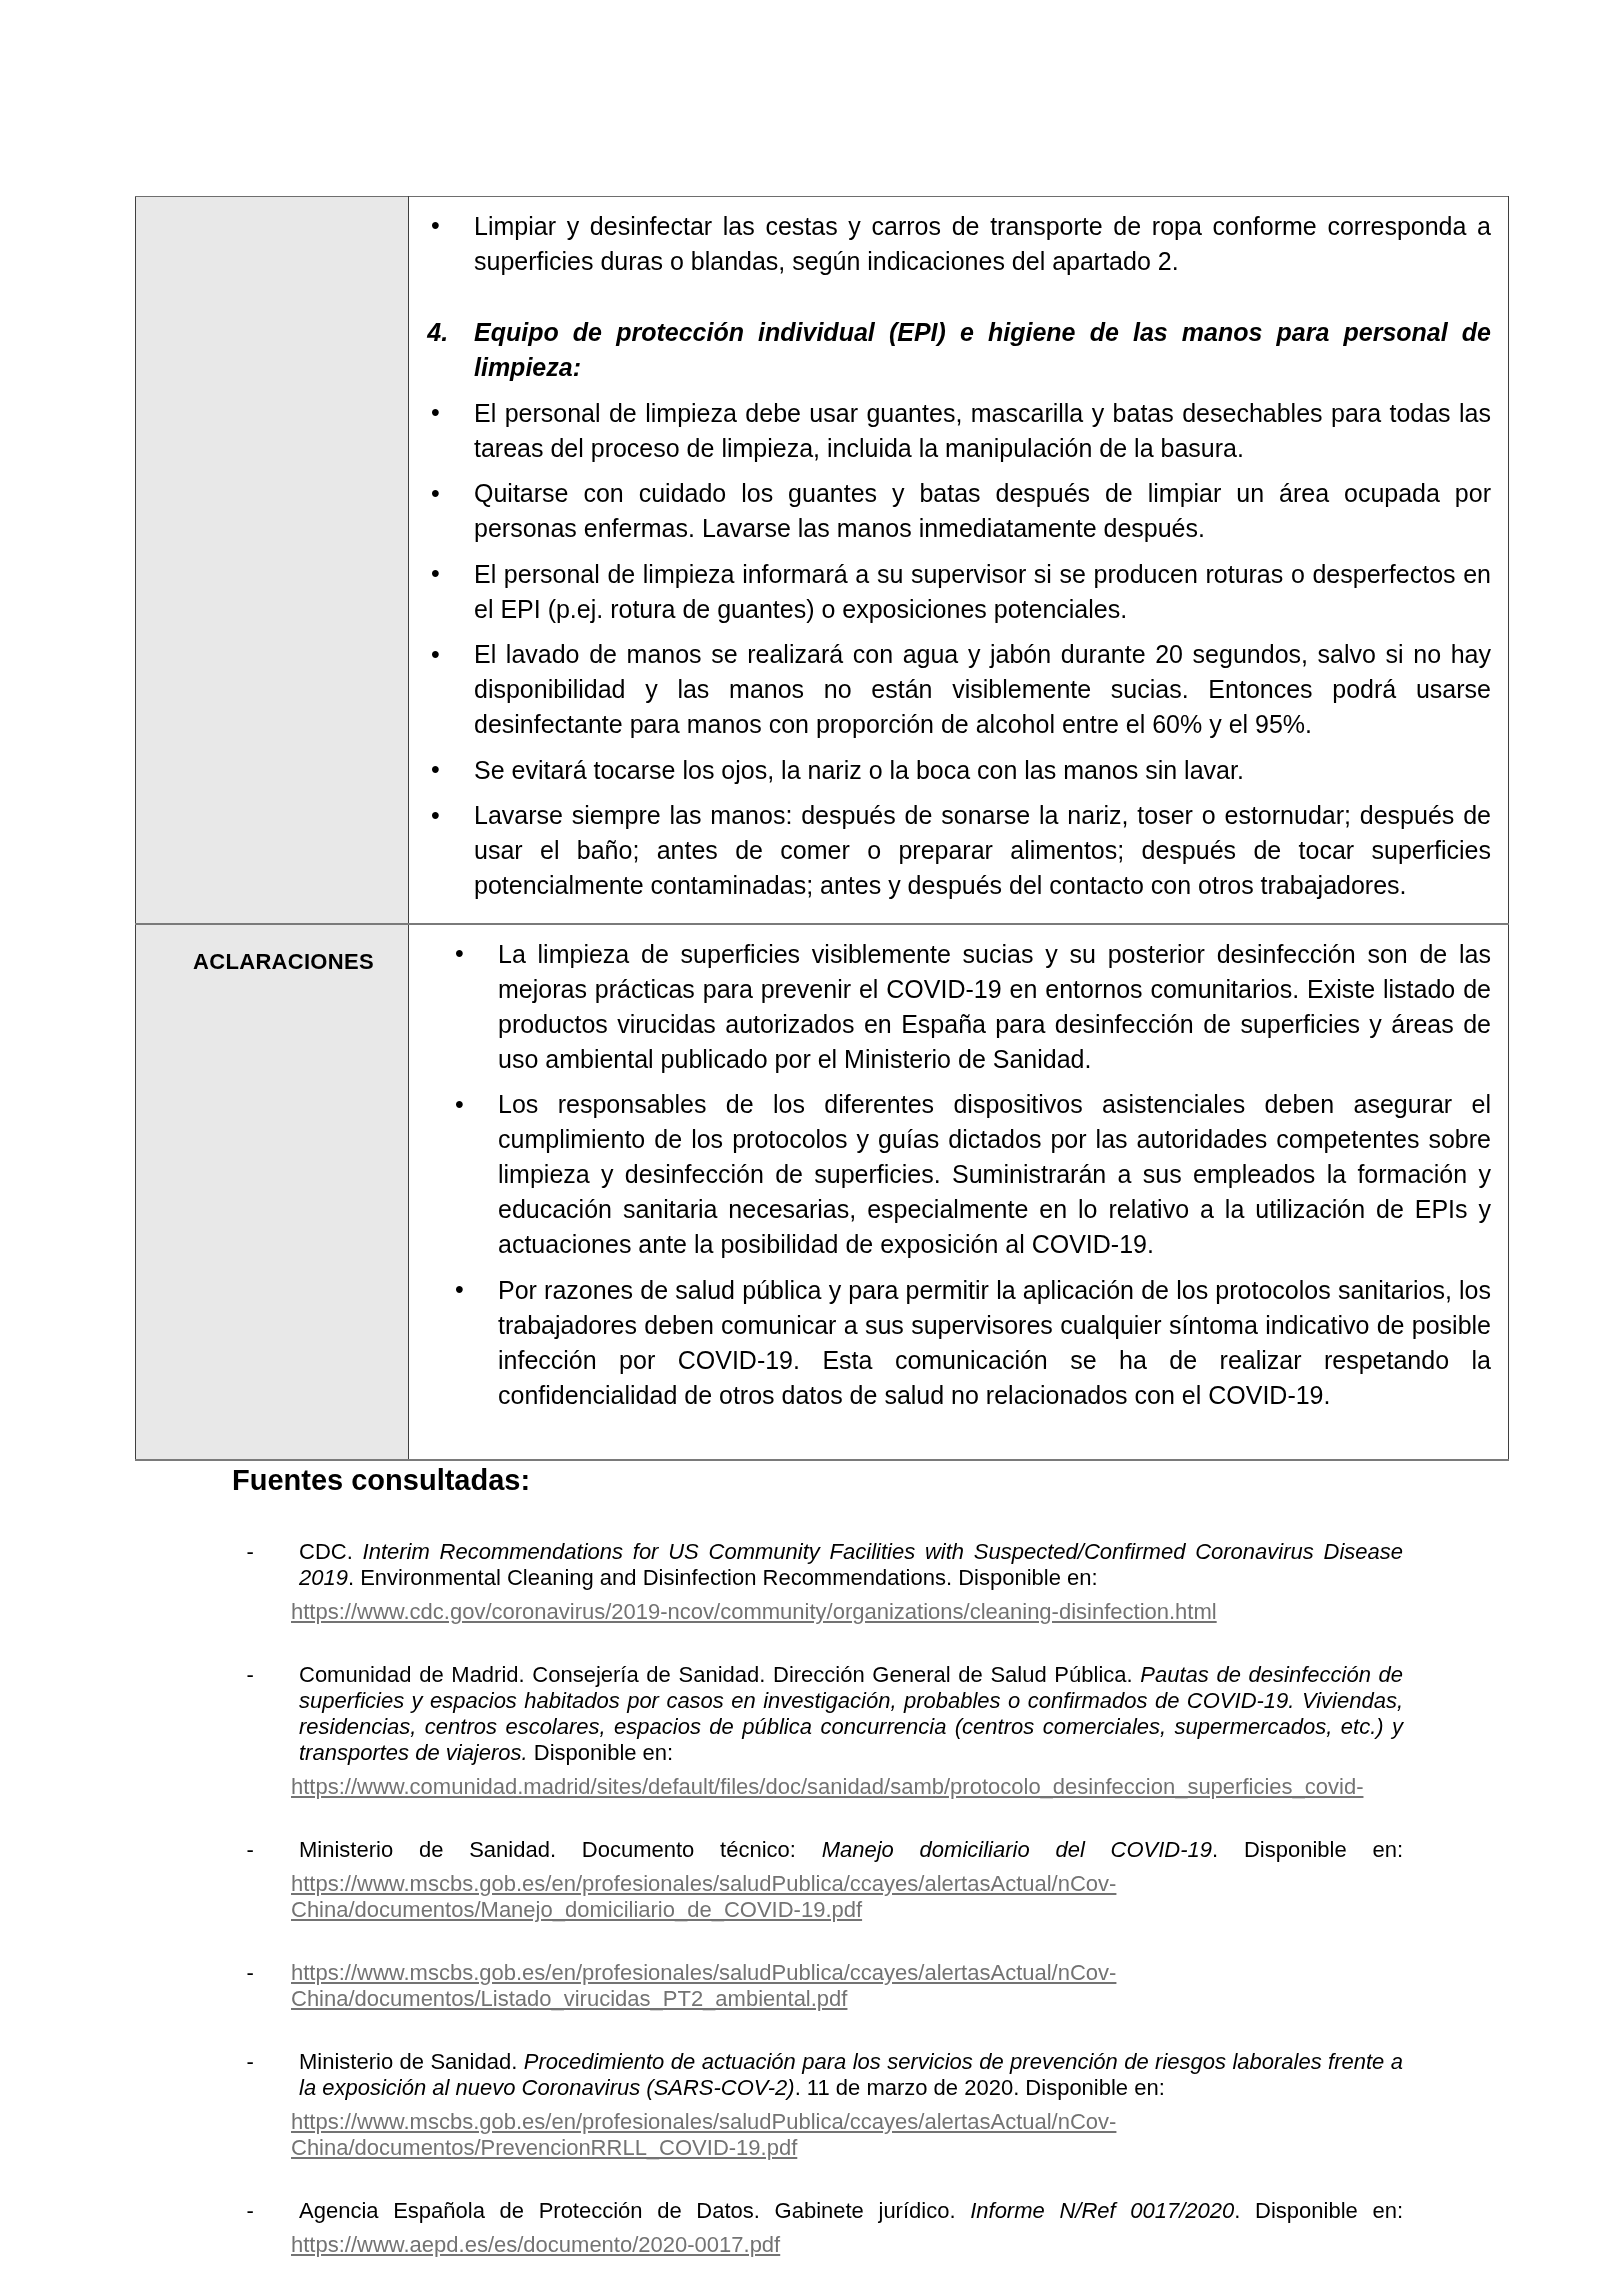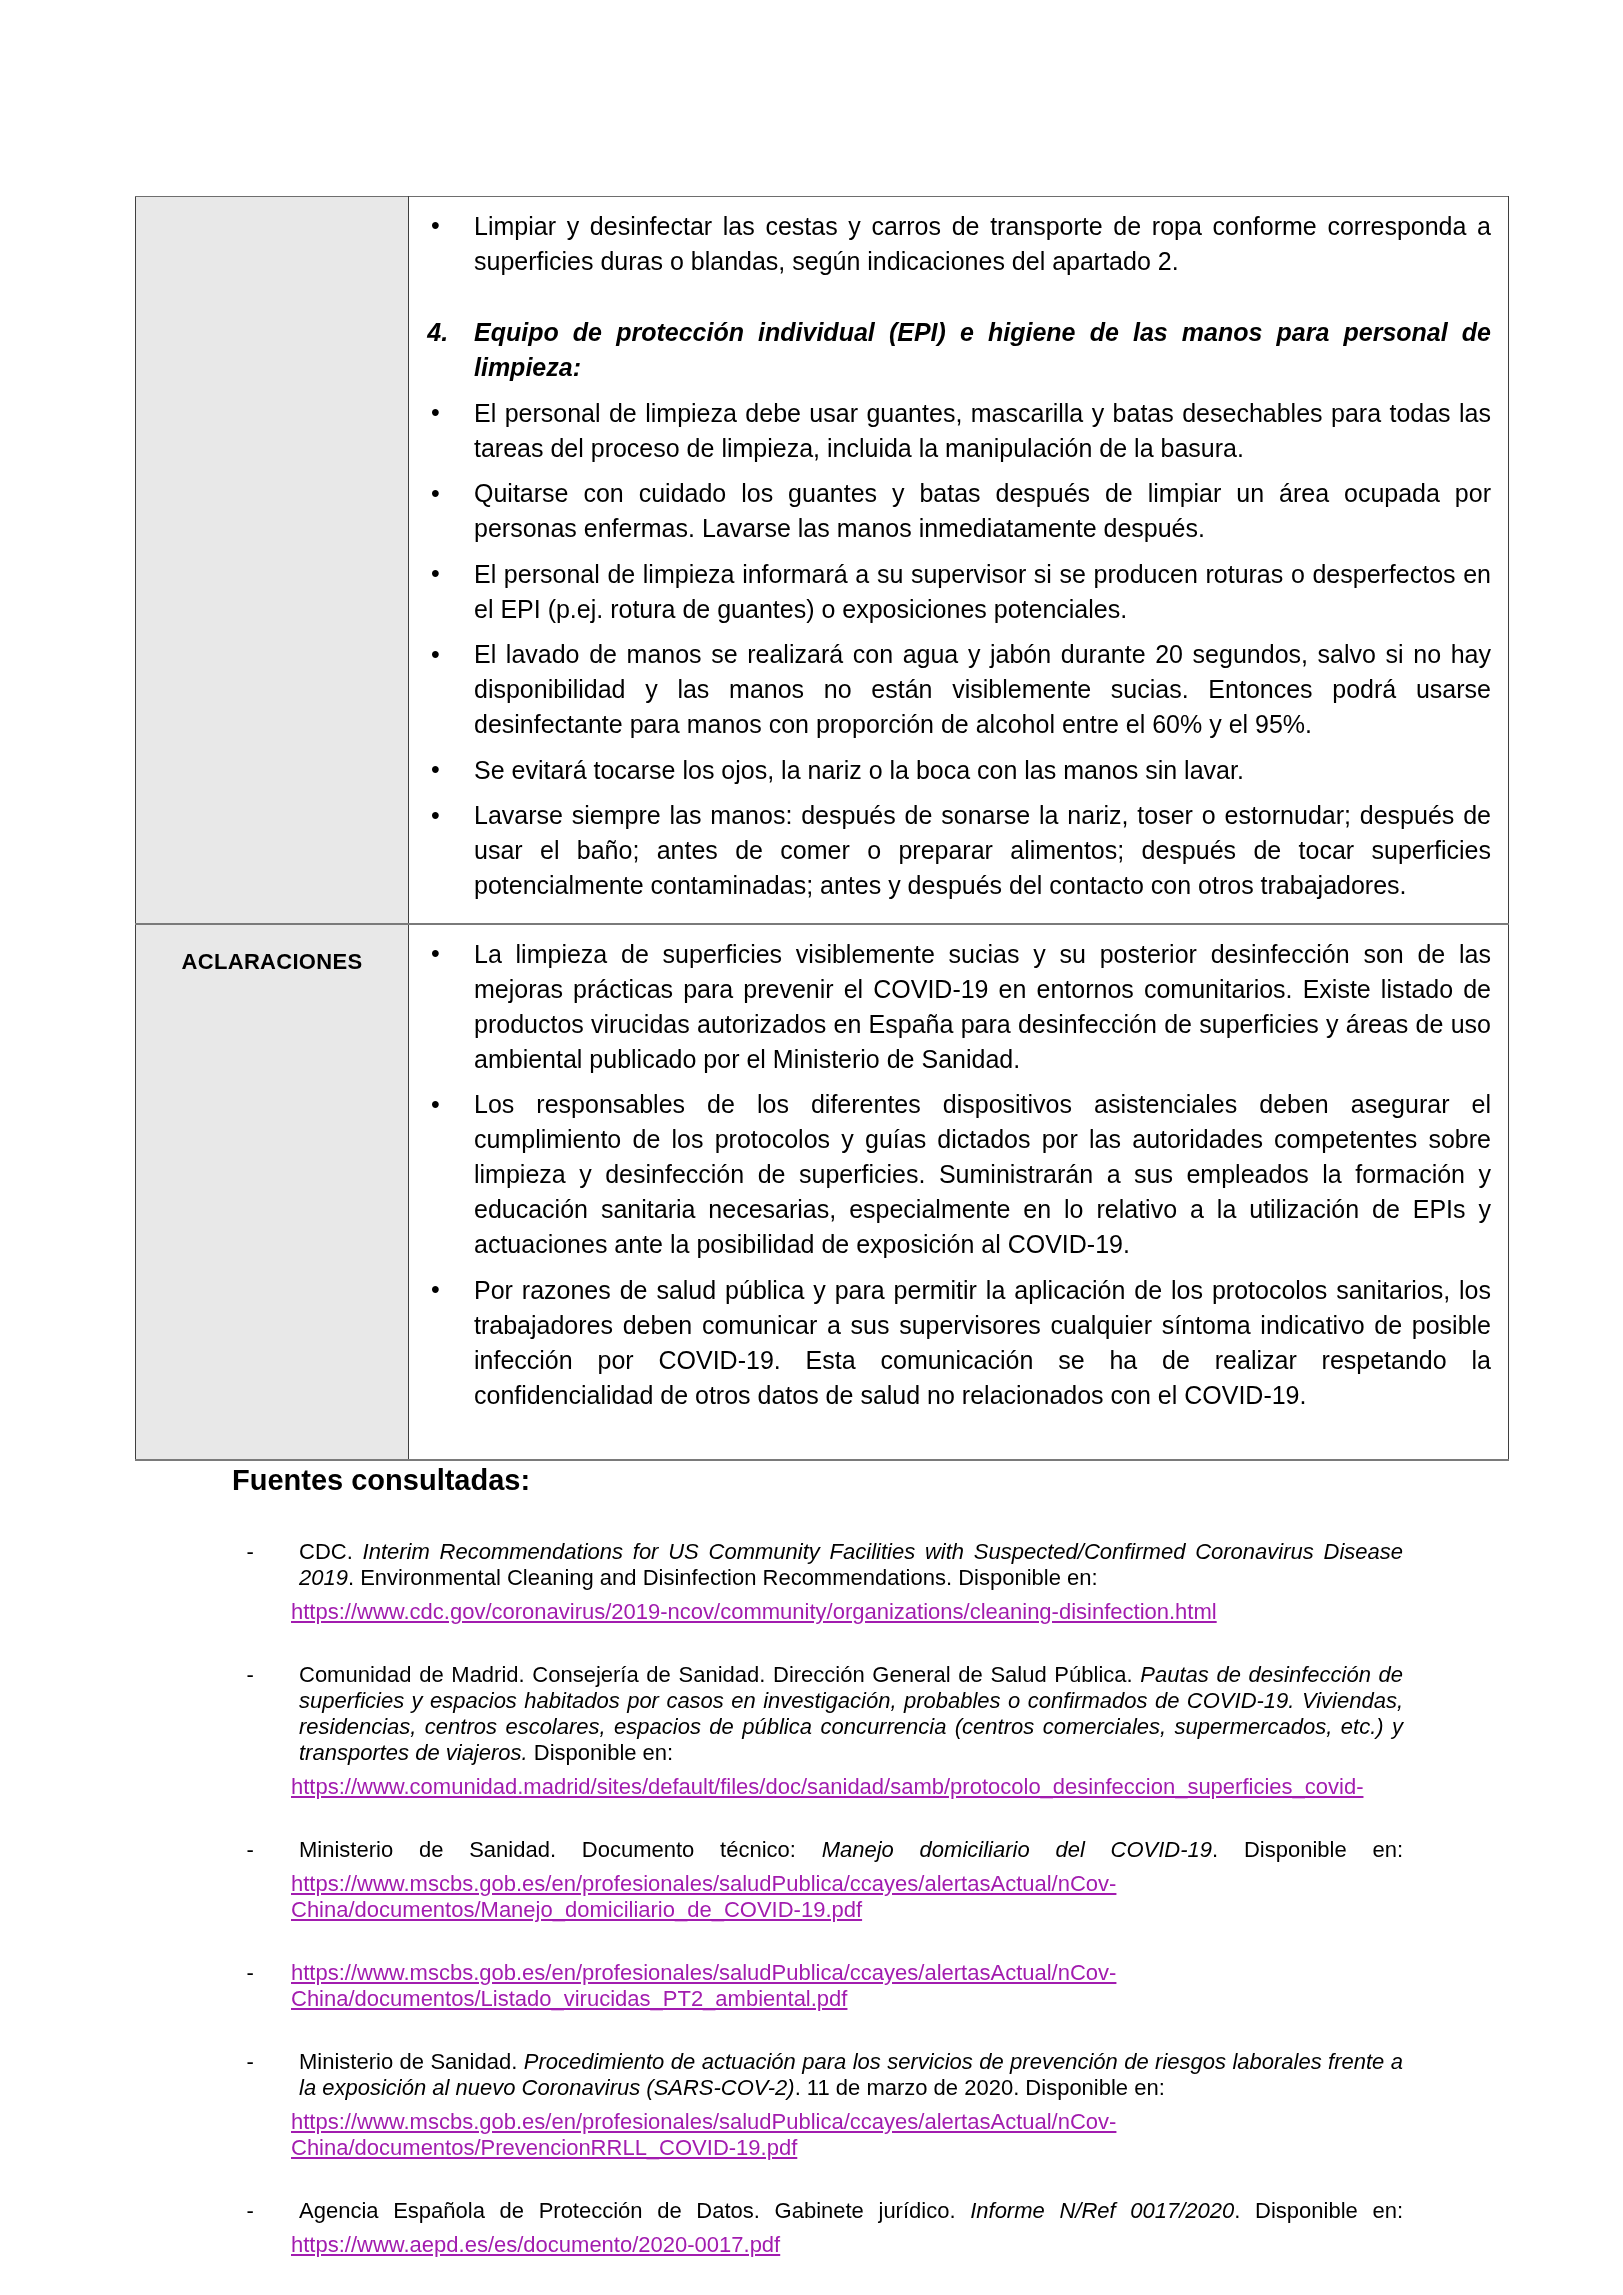--- a/index.html
+++ b/index.html
@@ -36,21 +36,21 @@
     padding-top: 23.6px;
     font-weight: bold;
     font-size: 22px;
     letter-spacing: 0.3px;
   }
   td.content-cell {
     background: #ffffff;
     padding: 11.8px 17px 9.2px 0;
   }
   tr.row-main td  { height: 697px; }
-  tr.row-aclar td { height: 509px; }
+  tr.row-aclar td { height: 509px; padding-left: 24px; }
 
   .b-item, .h-item {
     position: relative;
     padding-left: 65px;
     text-align: justify;
     font-size: 25px;
     line-height: 35px;
     margin-bottom: 10.5px;
   }
   .b-item .marker {
@@ -95,21 +95,21 @@
     top: 0;
   }
   .ref-text {
     margin: 8px;
     text-align: justify;
   }
   .ref.stretch .ref-text { text-align-last: justify; }
   .ref-text .it { font-style: italic; }
   .ref-links { margin: 0; }
   .ref-link {
-    color: #a21caf;
+    color: #737373;
     text-decoration: underline;
     cursor: pointer;
     word-break: break-all;
   }
 </style>
 </head>
 <body>
 
 <div class="page">
 

